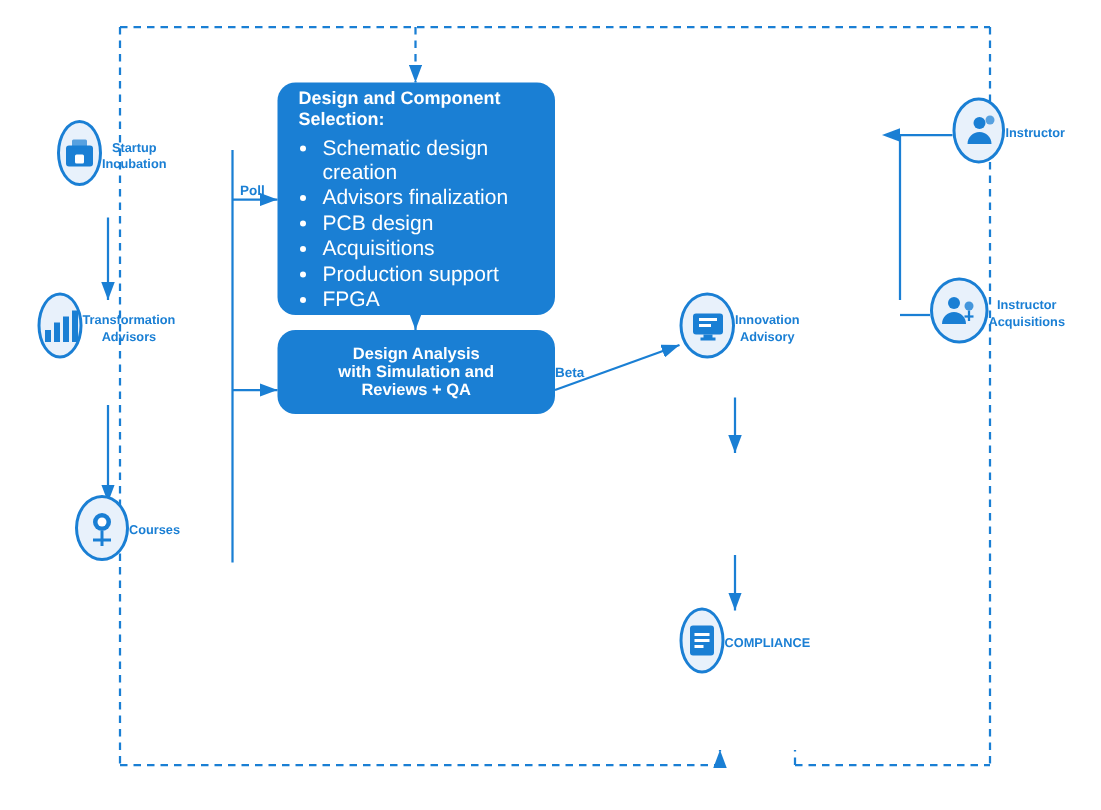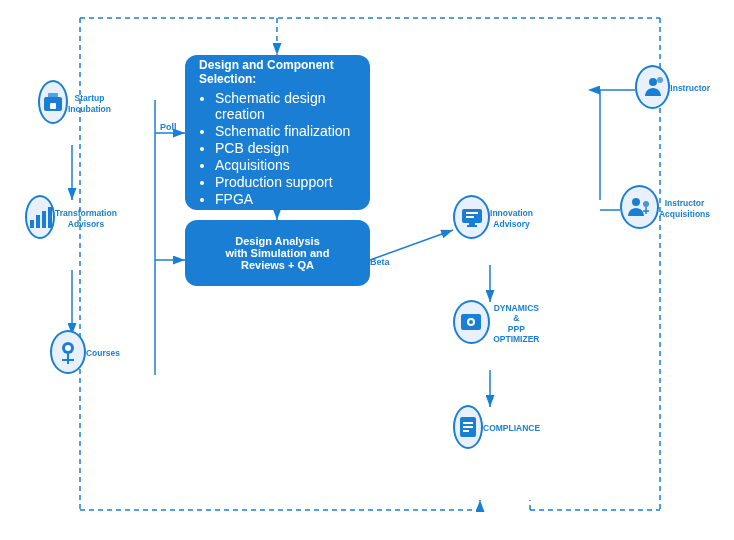--- a/index.html
+++ b/index.html
@@ -55,21 +55,21 @@
       padding-left: 16px;
       font-size: 14px;
     }
     .node-box.design-selection ul li {
       margin-bottom: 1px;
     }
     .node-box.design-analysis {
       left: 185px;
       top: 220px;
       width: 185px;
-      height: 66px;
+      height: 56px;
       font-size: 11px;
       font-weight: bold;
       text-align: center;
     }
     .icon-node {
       position: absolute;
       display: flex;
       flex-direction: row;
       align-items: center;
       font-size: 9px;
@@ -173,21 +173,21 @@
     <line x1="635" y1="90" x2="600" y2="90" stroke="#1a7fd4" stroke-width="1.5" marker-end="url(#arrowhead-blue2)"></line>
 
     <line x1="620" y1="210" x2="600" y2="210" stroke="#1a7fd4" stroke-width="1.5"></line>
 
   </svg>
 
   <div class="node-box design-selection">
     <div class="title">Design and Component Selection:</div>
     <ul>
       <li>Schematic design creation</li>
-      <li>Schematic finalization</li>
+      <li>Advisors finalization</li>
       <li>PCB design</li>
       <li>Acquisitions</li>
       <li>Production support</li>
       <li>FPGA</li>
     </ul>
   </div>
 
   <div class="node-box design-analysis">
     <span>Design Analysis<br>with Simulation and<br>Reviews + QA</span>
   </div>
@@ -233,30 +233,20 @@
         <rect x="3" y="5" width="20" height="14" rx="2" fill="#1a7fd4"></rect>
         <rect x="7" y="8" width="12" height="2" fill="#fff"></rect>
         <rect x="7" y="12" width="8" height="2" fill="#fff"></rect>
         <rect x="10" y="19" width="6" height="3" fill="#1a7fd4"></rect>
         <rect x="8" y="21" width="10" height="2" fill="#1a7fd4"></rect>
       </svg>
     </div>
     <span class="icon-label">Innovation<br>Advisory</span>
   </div>
 
-  <div class="icon-node node-dynamics" style="width:90px;">
-    <div class="icon-circle">
-      <svg width="26" height="26" viewBox="0 0 26 26" fill="none" xmlns="http://www.w3.org/2000/svg">
-        <rect x="3" y="5" width="20" height="16" rx="2" fill="#1a7fd4"></rect>
-        <circle cx="13" cy="13" r="4" fill="#fff"></circle>
-        <circle cx="13" cy="13" r="2" fill="#1a7fd4"></circle>
-      </svg>
-    </div>
-    <span class="icon-label">DYNAMICS &amp;<br>PPP OPTIMIZER</span>
-  </div>
 
   <div class="icon-node node-compliance" style="width:80px;">
     <div class="icon-circle">
       <svg width="26" height="26" viewBox="0 0 26 26" fill="none" xmlns="http://www.w3.org/2000/svg">
         <rect x="5" y="3" width="16" height="20" rx="2" fill="#1a7fd4"></rect>
         <rect x="8" y="8" width="10" height="2" fill="#fff"></rect>
         <rect x="8" y="12" width="10" height="2" fill="#fff"></rect>
         <rect x="8" y="16" width="6" height="2" fill="#fff"></rect>
       </svg>
     </div>
@@ -281,16 +271,16 @@
         <path d="M2 22c0-4.4 3.6-8 8-8s8 3.6 8 8" fill="#1a7fd4"></path>
         <circle cx="20" cy="10" r="3" fill="#1a7fd4" opacity="0.8"></circle>
         <line x1="20" y1="13" x2="20" y2="20" stroke="#1a7fd4" stroke-width="1.5"></line>
         <line x1="17" y1="17" x2="23" y2="17" stroke="#1a7fd4" stroke-width="1.5"></line>
       </svg>
     </div>
     <span class="icon-label">Instructor<br>Acquisitions</span>
   </div>
 
   <div class="arrow-label" style="left:160px; top:122px;">Poll</div>
-  <div class="arrow-label" style="left:370px; top:257px;">Beta</div>
+  <div class="arrow-label" style="left:370px; top:243px;">Beta</div>
 
 
 </div>
 
 </body></html>

